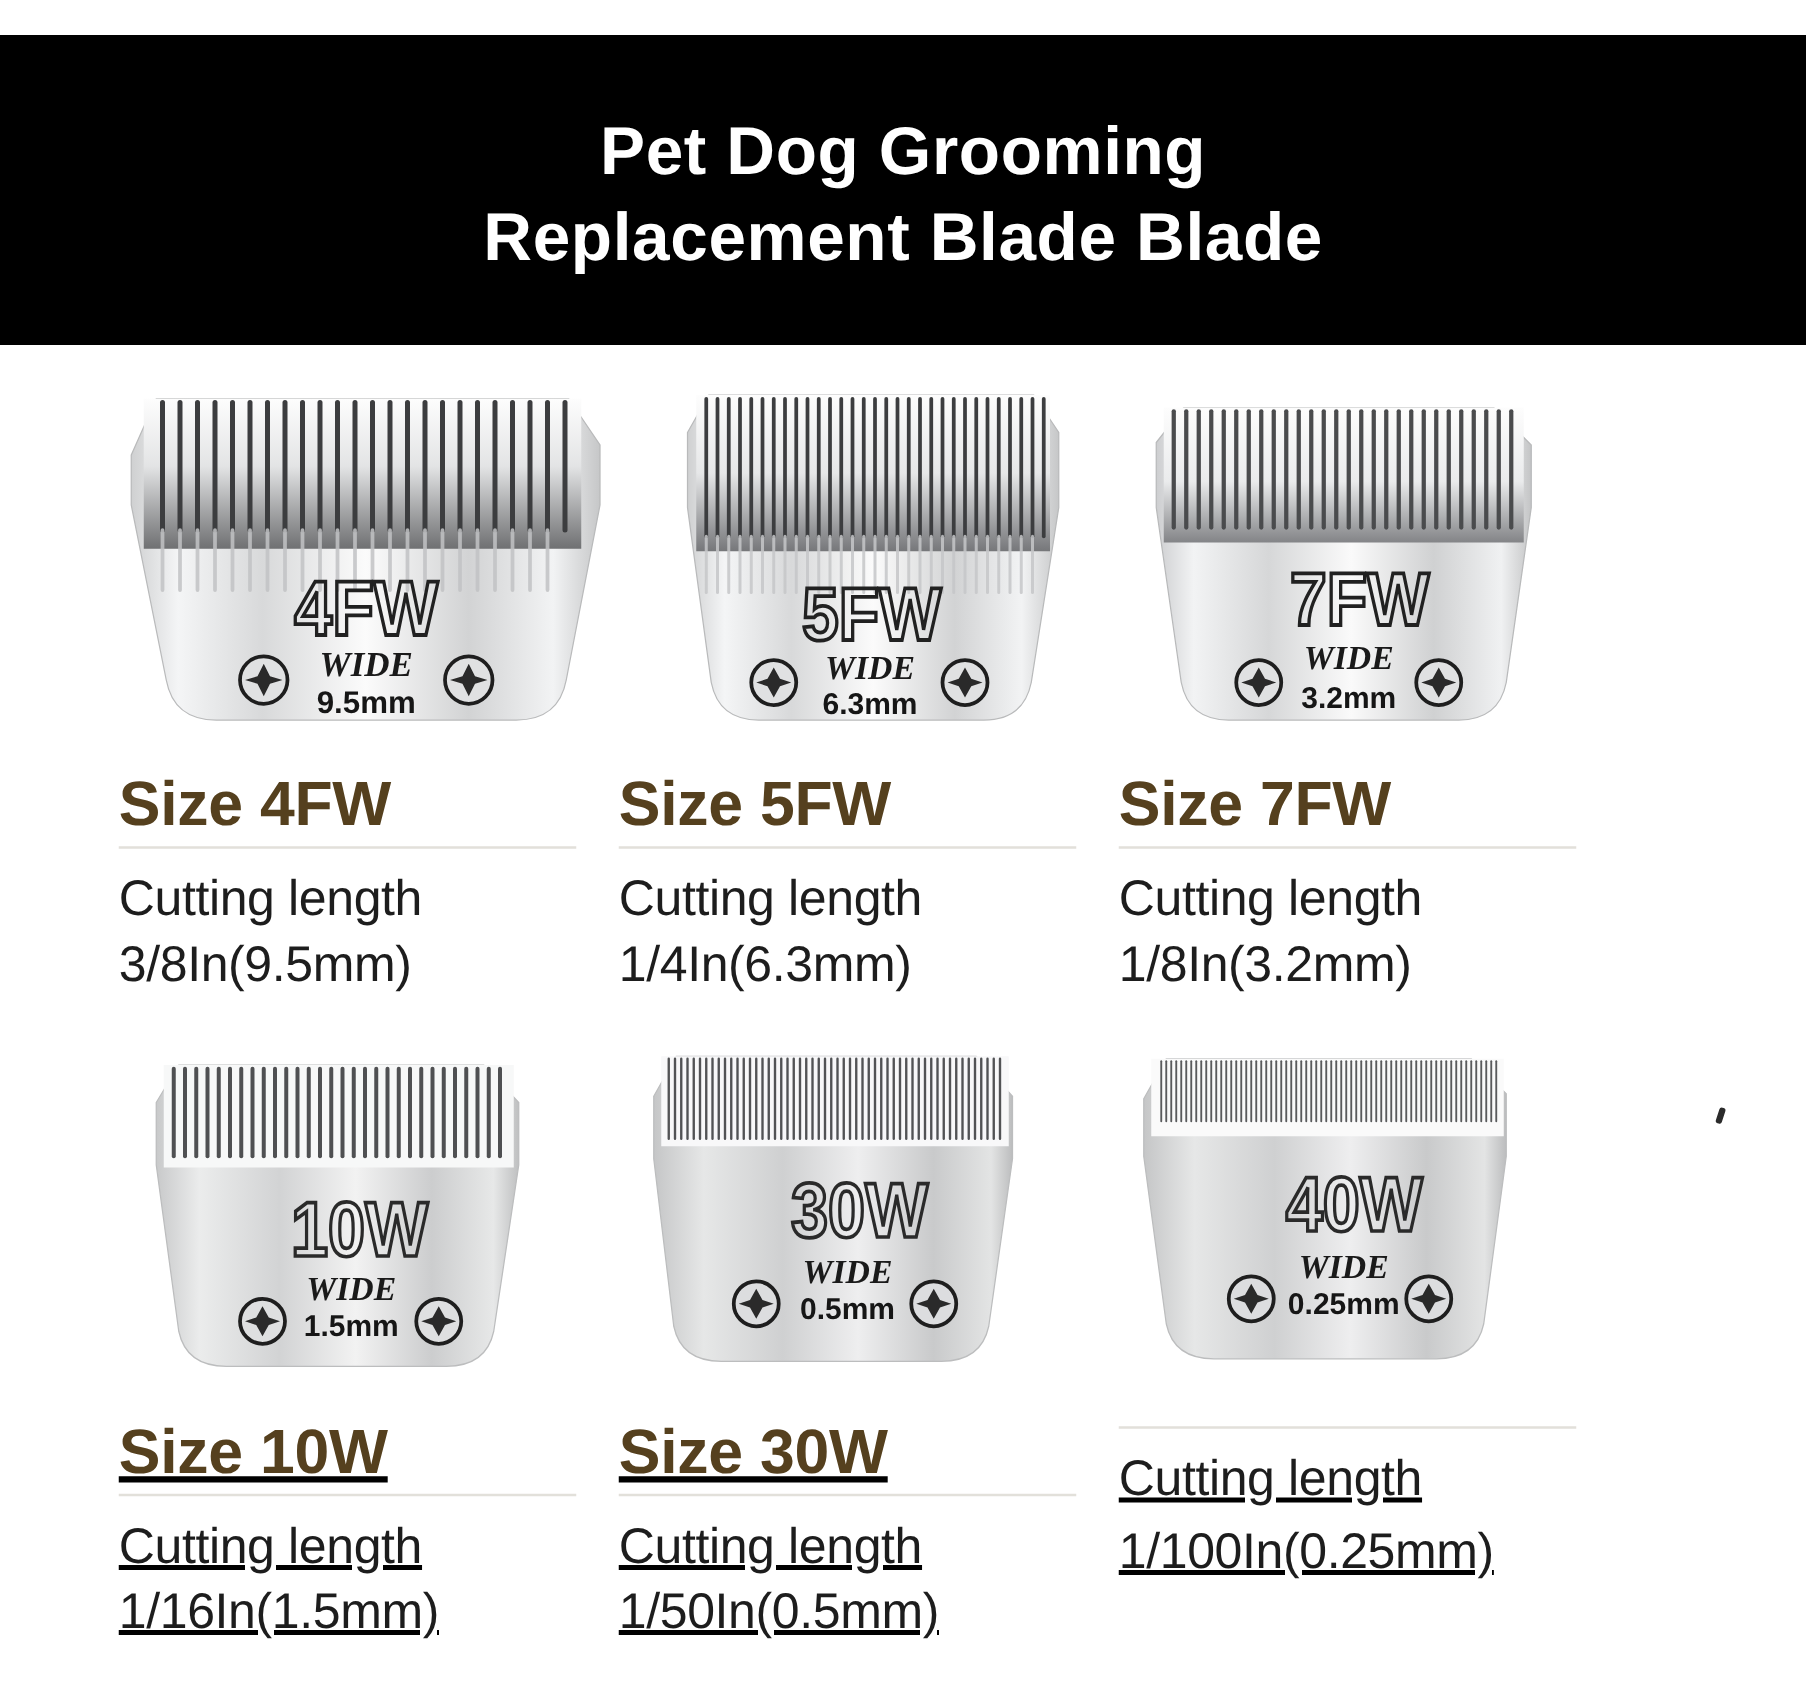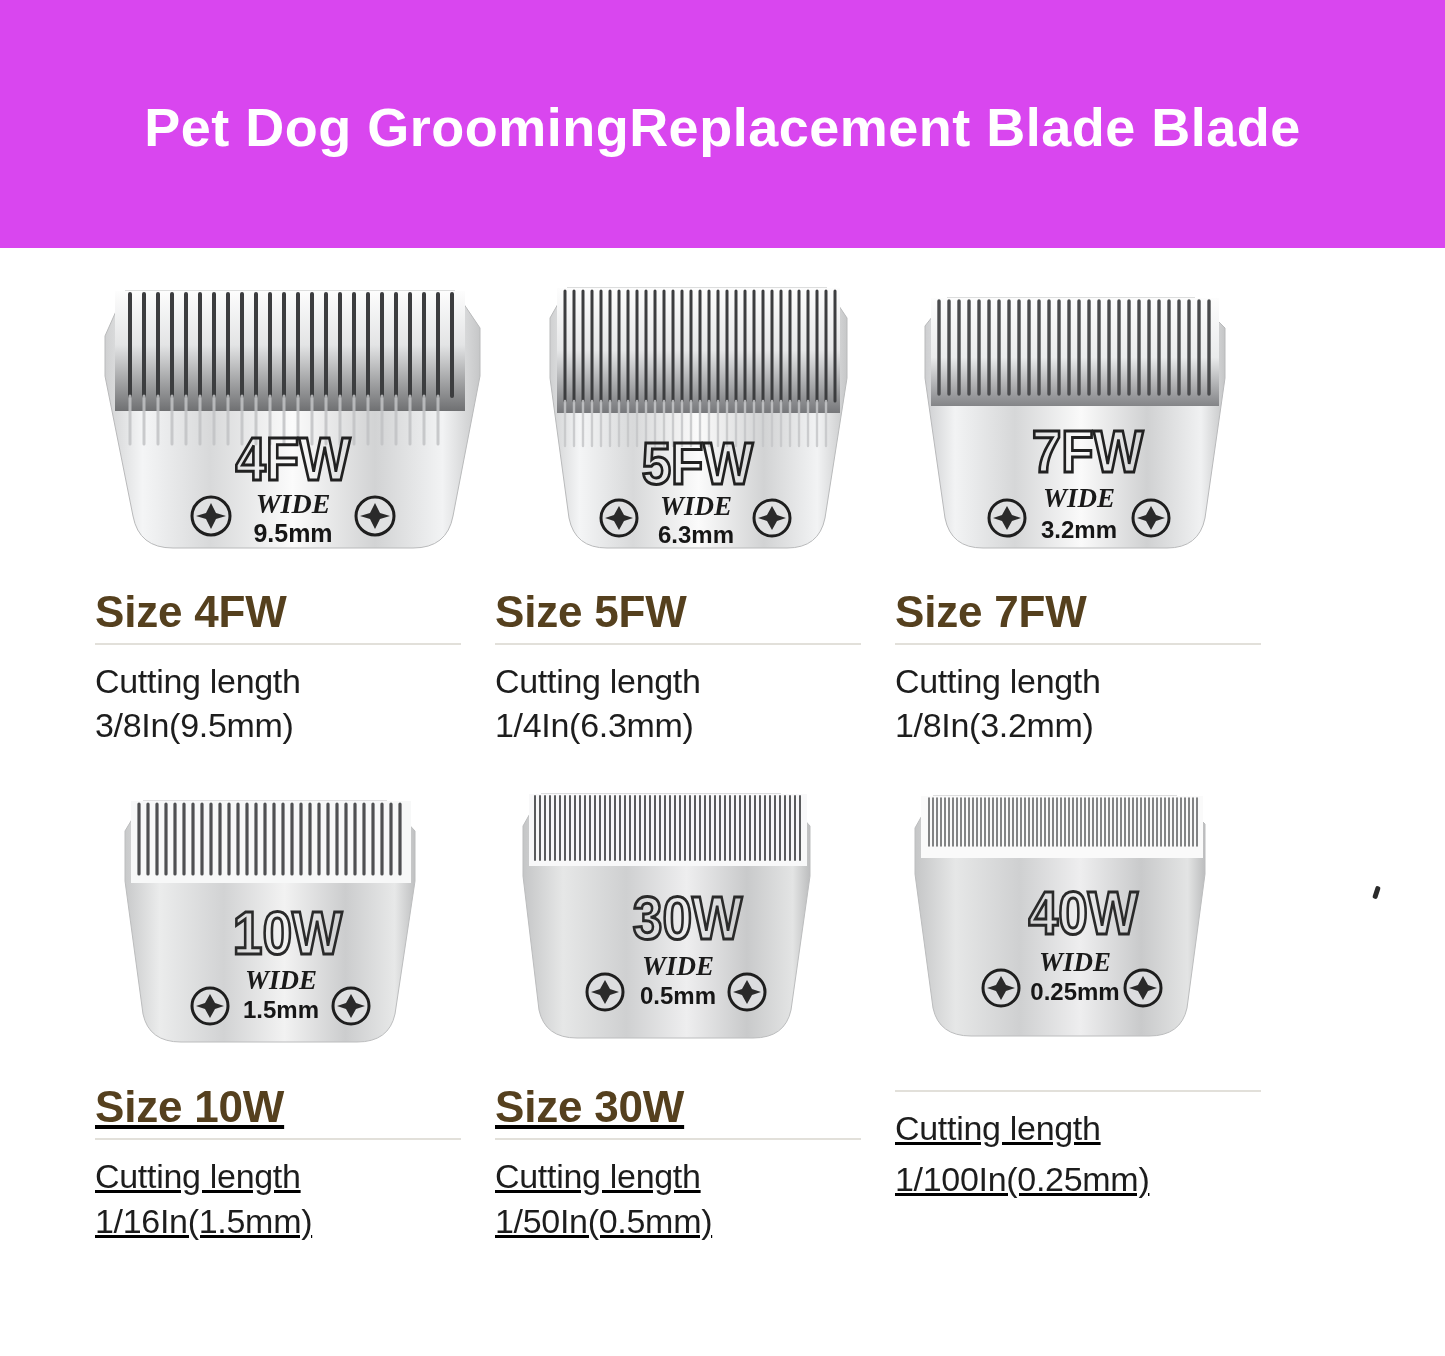--- a/index.html
+++ b/index.html
@@ -10,26 +10,27 @@
     background: #ffffff;
     font-family: "Liberation Sans", sans-serif;
     overflow: hidden;
     position: relative;
   }
 
   
   .header-banner {
     width: 1445px;
     height: 248px;
-    background: #d946ef;
+    background: #000000;
     display: flex;
-    flex-direction: row;
+    flex-direction: column;
     align-items: center;
     justify-content: center;
     padding-top: 8px;
+    margin-top: 28px;
   }
   .header-line {
     color: #ffffff;
     font-family: "Liberation Sans", sans-serif;
     font-weight: bold;
     font-size: 54px;
     line-height: 1.28;
     letter-spacing: 0.5px;
     text-align: center;
     white-space: nowrap;
@@ -68,37 +69,37 @@
   .blade-svg { display: block; }
 
   
   .size-block {
     width: 400px;
     margin-top: 22px;
   }
   .size-title {
     font-family: "Liberation Sans", sans-serif;
     font-weight: bold;
-    font-size: 44px;
+    font-size: 50px;
     color: #55401e;
     letter-spacing: -0.2px;
     line-height: 1.08;
     white-space: nowrap;
   }
   .size-rule {
     height: 2px;
     background: #e2e0da;
     margin-top: 7px;
     width: 366px;
   }
   .size-desc {
     margin-top: 14px;
     font-family: "Liberation Sans", sans-serif;
     font-weight: normal;
-    font-size: 34px;
+    font-size: 40px;
     color: #1d1d1d;
     line-height: 1.32;
     letter-spacing: -0.3px;
     white-space: nowrap;
   }
 
   
   .artifact {
     position: absolute;
     left: 1374px;

